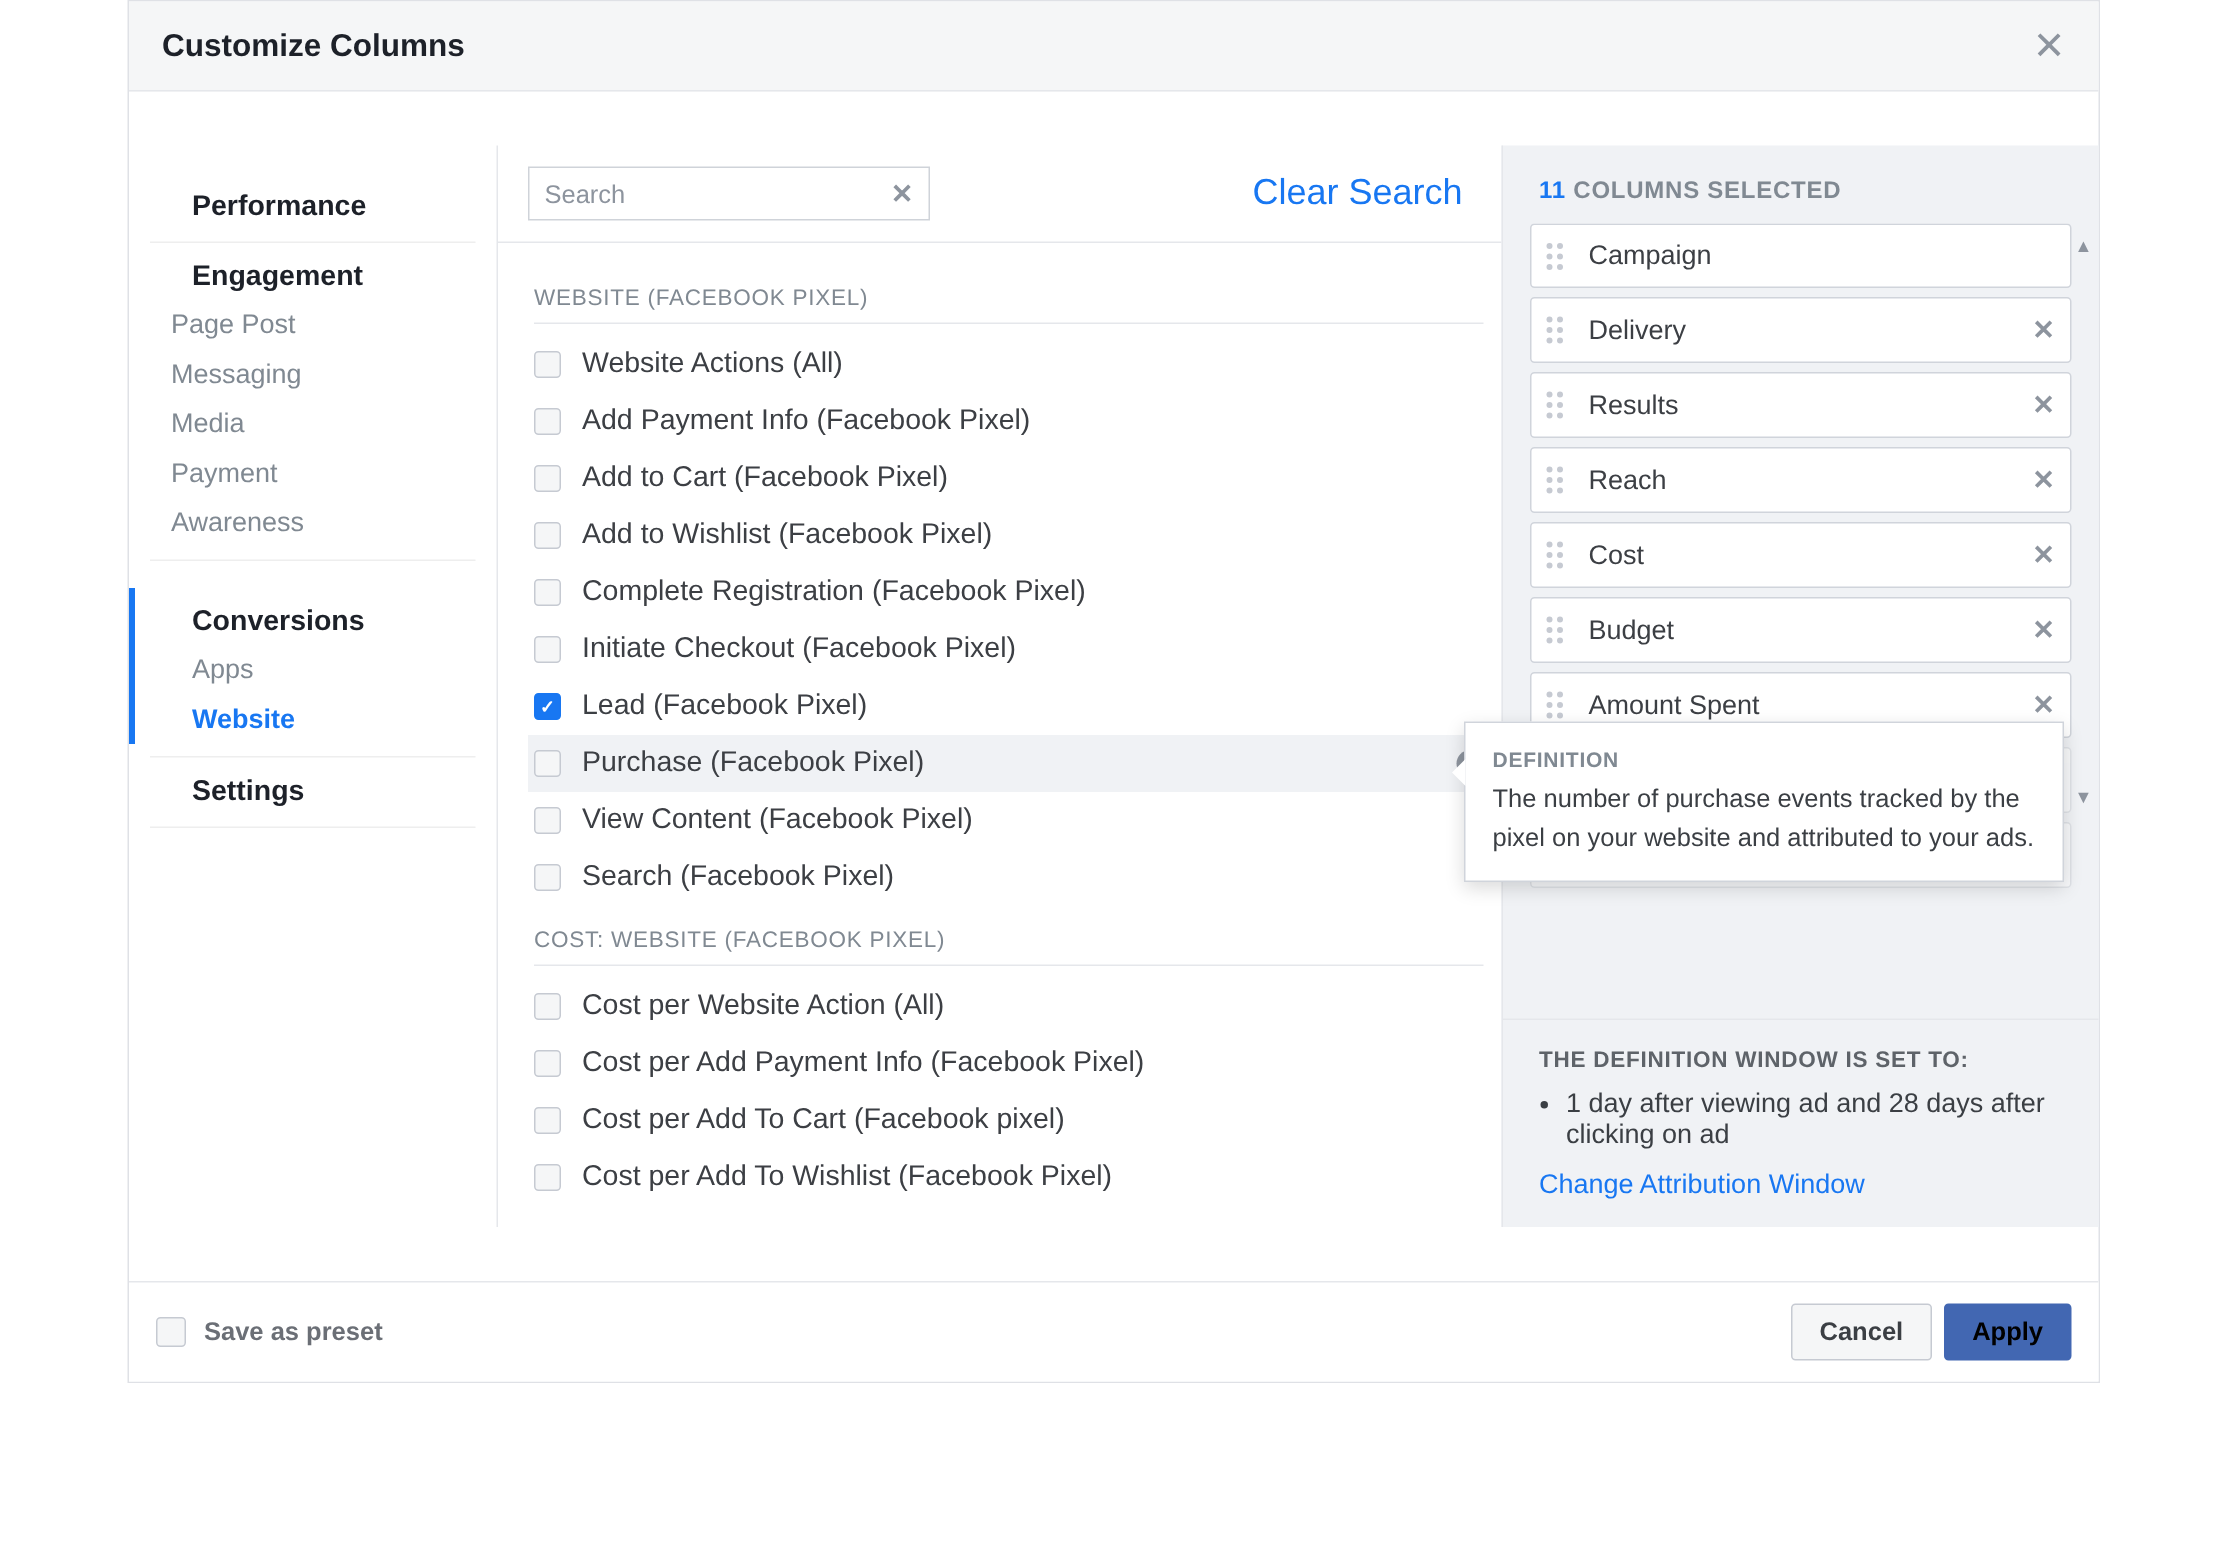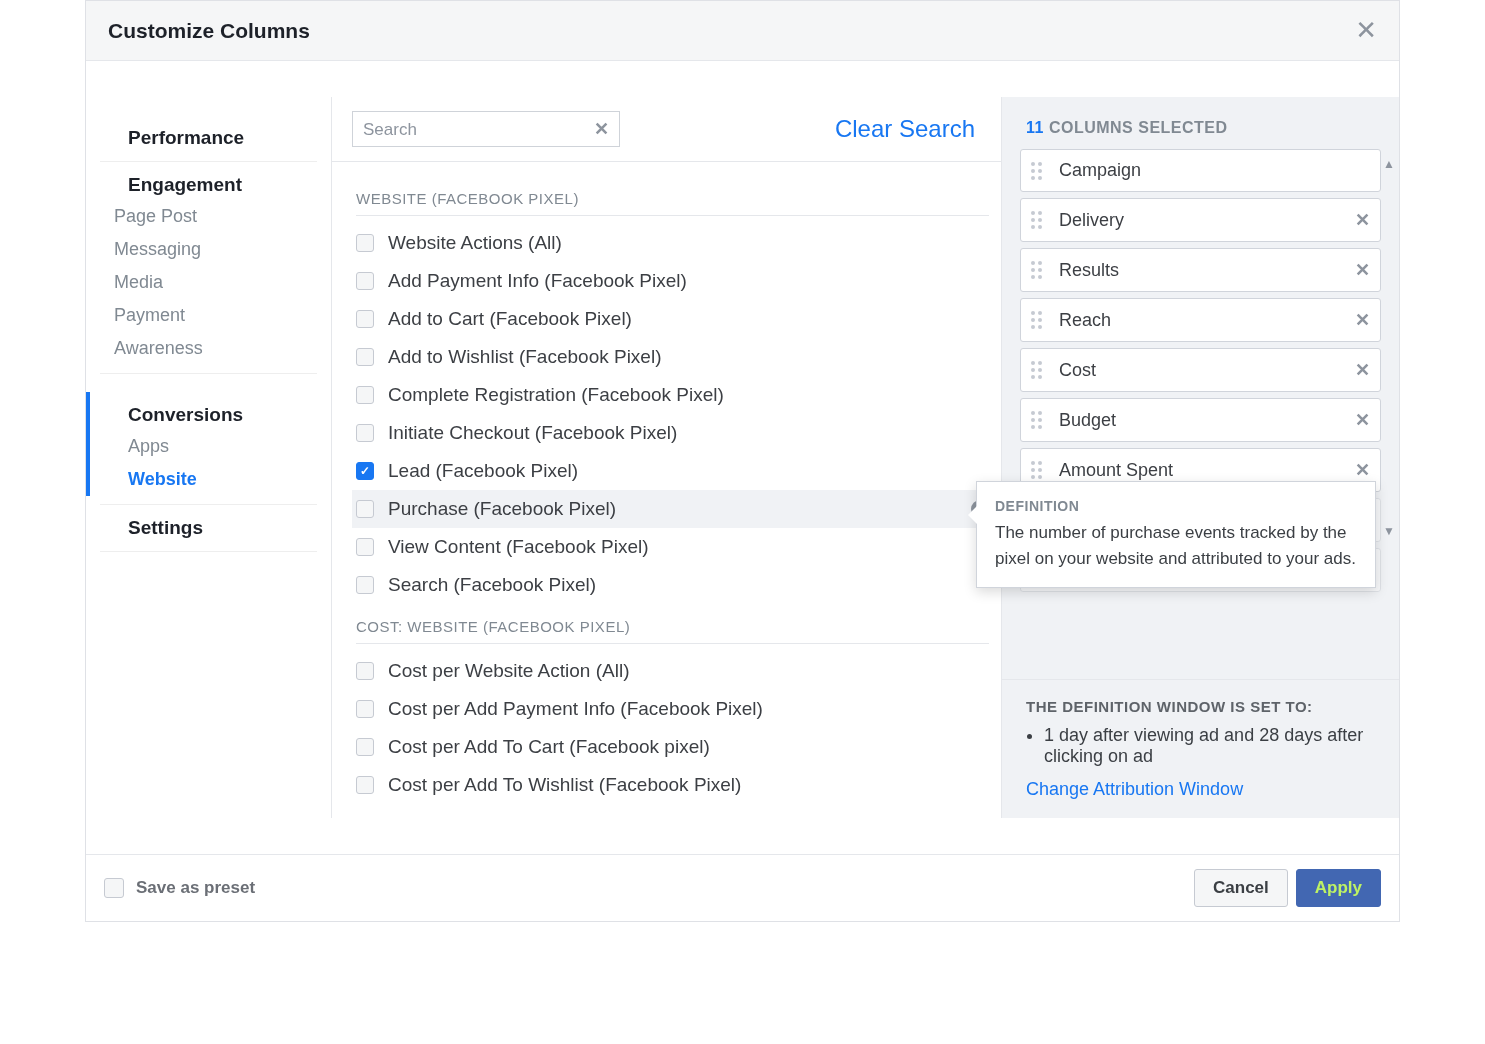--- a/index.html
+++ b/index.html
@@ -44,21 +44,21 @@
   .tooltip-title{ font-size:14px; letter-spacing:0.5px; color:#808992; font-weight:700; margin-bottom:6px;}
   .tooltip-body{ font-size:17px; color:#3b3f44; line-height:1.5;}
   .attr-section{ padding:18px 24px; color:#3b3f44; border-top:1px solid #e5e7eb; margin-top:20px;position:absolute;bottom:0;left:0;right:0;background:#f0f2f5;}
   .attr-title{ font-size:15px; letter-spacing:0.5px; font-weight:700; color:#5e6369; margin-bottom:10px;}
   .attr-list{ font-size:18px; margin-left:18px; margin-bottom:12px;}
   .attr-link{ color:#1877f2; font-size:18px;}
   .footer { border-top:1px solid #e5e7eb; padding:14px 18px; display:flex; align-items:center; background:#fff;}
   .preset-cb{ width:20px;height:20px;border:1px solid #c6cad2;border-radius:3px;background:#f5f6f7;margin-right:12px;}
   .preset-label{ font-size:17px; font-weight:700; color:#6b6f76;}
   .btn { border:1px solid #c6cad2; background:#f5f6f7; padding:8px 18px; font-size:17px; border-radius:3px; margin-left:8px; font-weight:600; color:#3b3f44;}
-  .btn.primary { background:#4267b2; color:#bef264; border-color:#4267b2;}
+  .btn.primary { background:#4267b2; color:#000000; border-color:#4267b2;}
   .footer .spacer{flex:1;}
   .scroll-arrow { position:absolute; right:2px; width:14px; height:14px; font-size:12px; color:#8d949e;}
   .scroll-arrow.up{ top:60px;} .scroll-arrow.down{ bottom:280px;}
   .chip.faded{opacity:0.5;}
   .scrollbar-thumb{position:absolute;right:0;top:330px;width:10px;height:60px;background:#c6cad2;border-radius:5px;}
 </style>
 </head>
 <body>
 
 <div class="modal">

